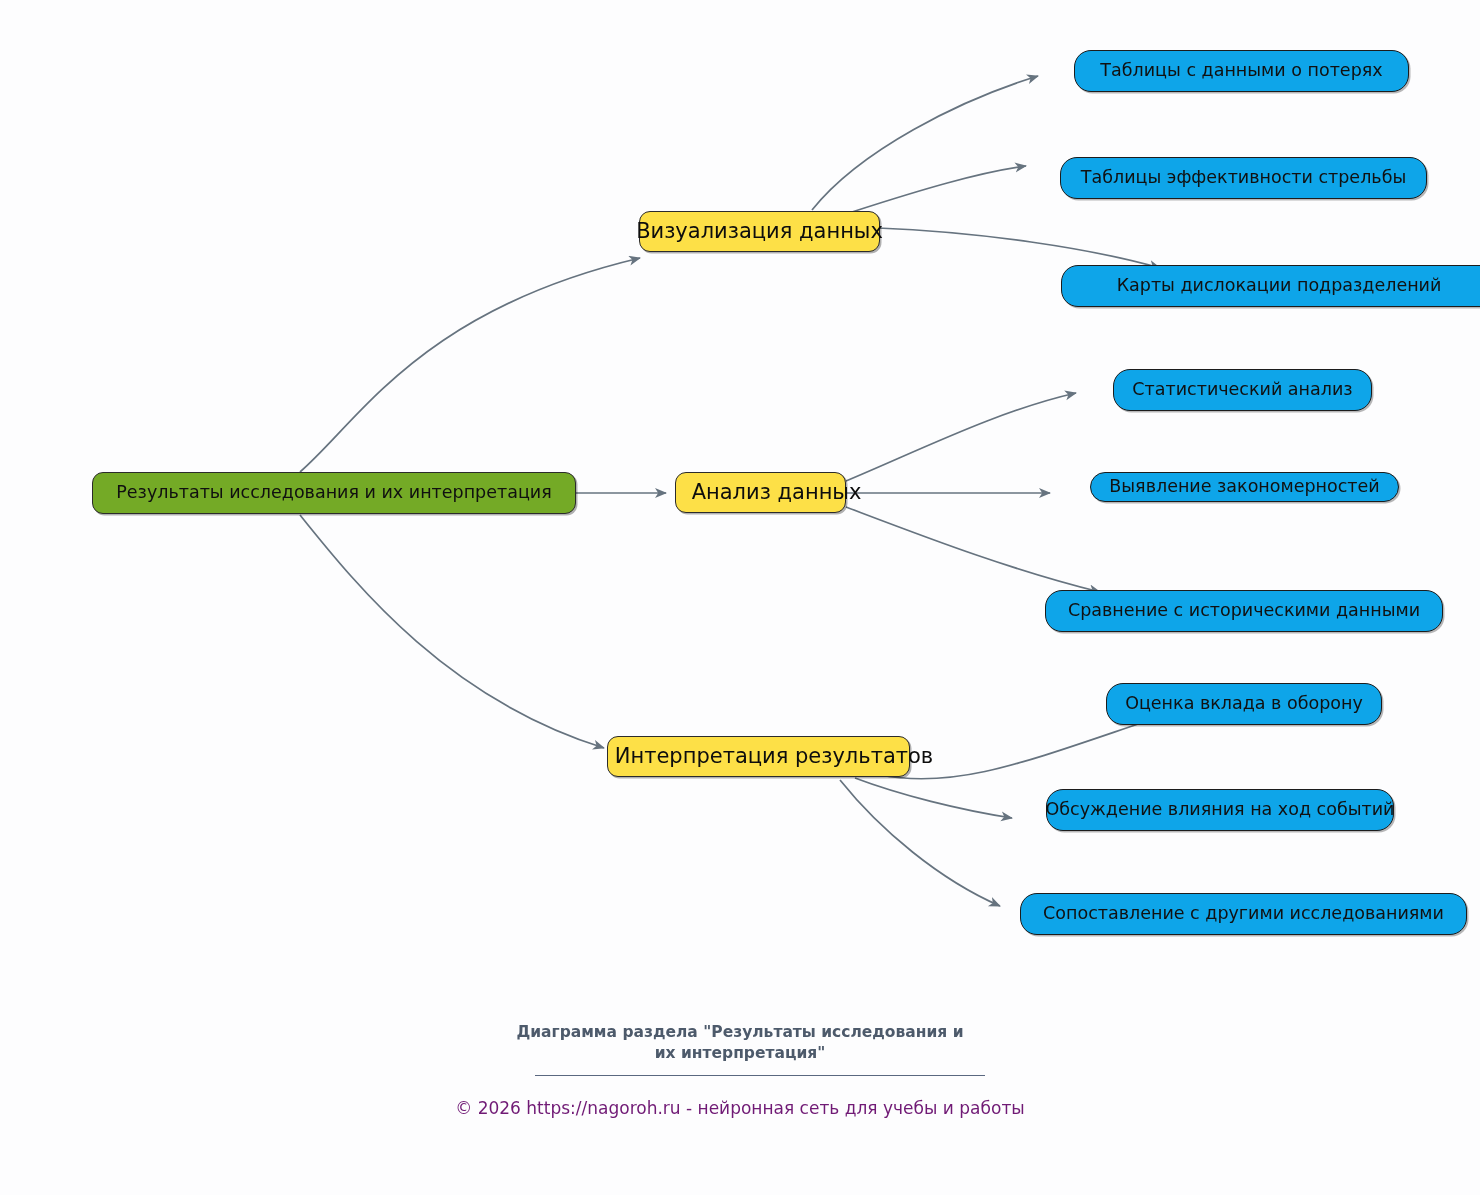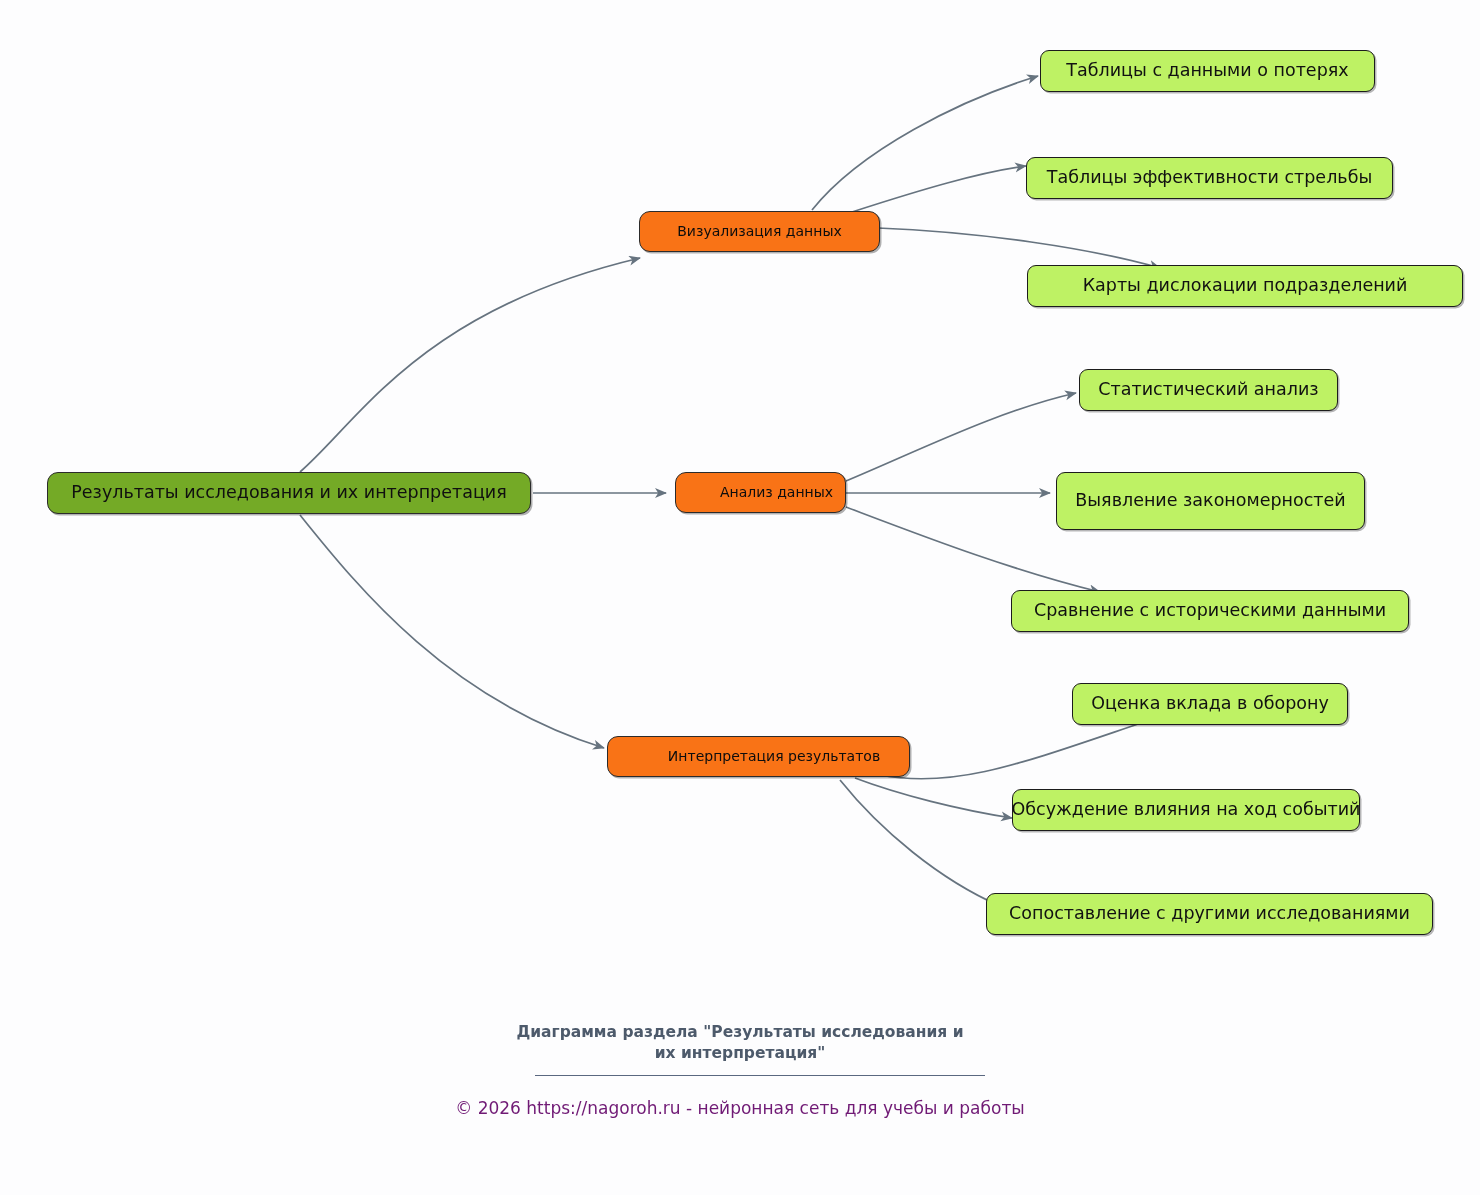--- a/index.html
+++ b/index.html
@@ -36,36 +36,38 @@
     white-space: nowrap;
     line-height: 1.1;
   }
   .node-root {
     background: #74aa26;
     border: 1.6px solid #2b2b2b;
     border-radius: 11px;
     color: #101010;
     font-size: 17.5px;
     box-shadow: 1.5px 1.5px 0 rgba(0,0,0,0.30);
+    margin-left: 45px;
   }
   .node-branch {
-    background: #f97316;
+    background: #fde047;
     border: 1.6px solid #2b2b2b;
     border-radius: 11px;
     color: #0d0d0d;
-    font-size: 14px;
+    font-size: 21px;
     box-shadow: 1.5px 1.5px 0 rgba(0,0,0,0.30);
   }
   .node-leaf {
-    background: #bef264;
+    background: #0ea5e9;
     border: 1.5px solid #1c1c1c;
-    border-radius: 9px;
+    border-radius: 17px;
     color: #111111;
     font-size: 17.5px;
     box-shadow: 1.5px 1.5px 0 rgba(0,0,0,0.28);
+    margin-left: 34px;
   }
   .footer {
     position: absolute;
     left: 0;
     width: 1480px;
     text-align: center;
   }
   .footer-title {
     top: 1022px;
     color: #4d5a6b;
@@ -135,21 +137,21 @@
   <div class="node node-leaf" style="left:1027px; top:265px; width:436px; height:42px;">
     <span>Карты дислокации подразделений</span>
   </div>
 
   <div class="node node-branch" style="left:675px; top:472px; width:171px; height:41px;padding-left:32px;">
     <span>Анализ данных</span>
   </div>
   <div class="node node-leaf" style="left:1079px; top:369px; width:259px; height:42px;">
     <span>Статистический анализ</span>
   </div>
-  <div class="node node-leaf" style="left:1056px; top:472px; width:309px; height:58px;">
+  <div class="node node-leaf" style="left:1056px; top:472px; width:309px; height:30px;">
     <span>Выявление закономерностей</span>
   </div>
   <div class="node node-leaf" style="left:1011px; top:590px; width:398px; height:42px;">
     <span>Сравнение с историческими данными</span>
   </div>
 
   <div class="node node-branch" style="left:607px; top:736px; width:303px; height:41px;padding-left:31px;">
     <span>Интерпретация результатов</span>
   </div>
   <div class="node node-leaf" style="left:1072px; top:683px; width:276px; height:42px;">

